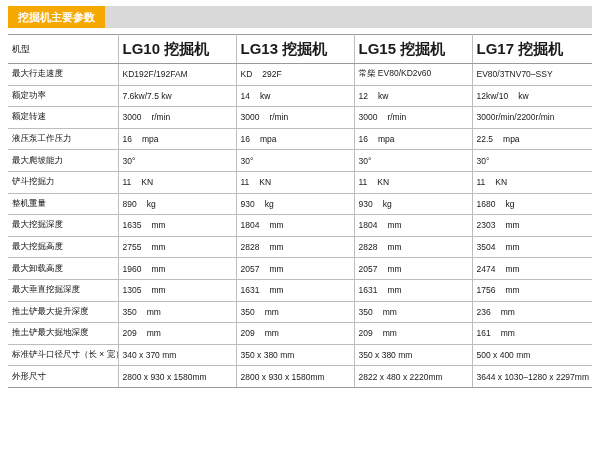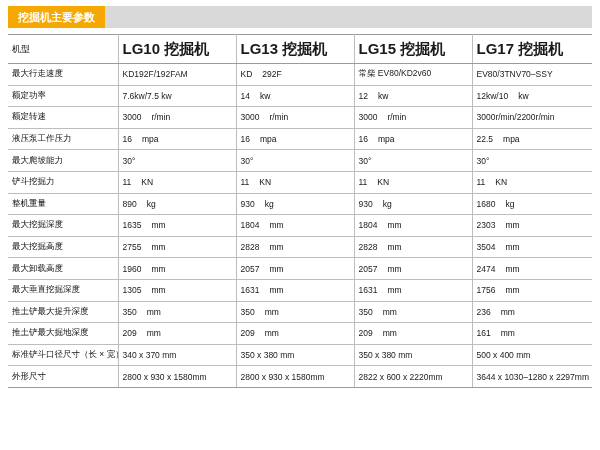--- a/index.html
+++ b/index.html
@@ -230,20 +230,20 @@
             <td class="rowlabel">标准铲斗口径尺寸（长 × 宽）</td>
             <td class="cell"><span class="val">340 x 370 mm</span></td>
             <td class="cell"><span class="val">350 x 380  mm</span></td>
             <td class="cell"><span class="val">350 x 380  mm</span></td>
             <td class="cell last"><span class="val">500 x 400  mm</span></td>
           </tr>
           <tr class="datarow lastrow">
             <td class="rowlabel">外形尺寸</td>
             <td class="cell"><span class="val">2800 x 930 x 1580mm</span></td>
             <td class="cell"><span class="val">2800 x 930 x 1580mm</span></td>
-            <td class="cell"><span class="val">2822 x 600 x 2220mm</span></td>
+            <td class="cell"><span class="val">2822 x 480 x 2220mm</span></td>
             <td class="cell last"><span class="val">3644 x 1030–1280 x 2297mm</span></td>
           </tr>
         </tbody>
     </table>
   </div>
 
 </div>
 
 </body></html>

